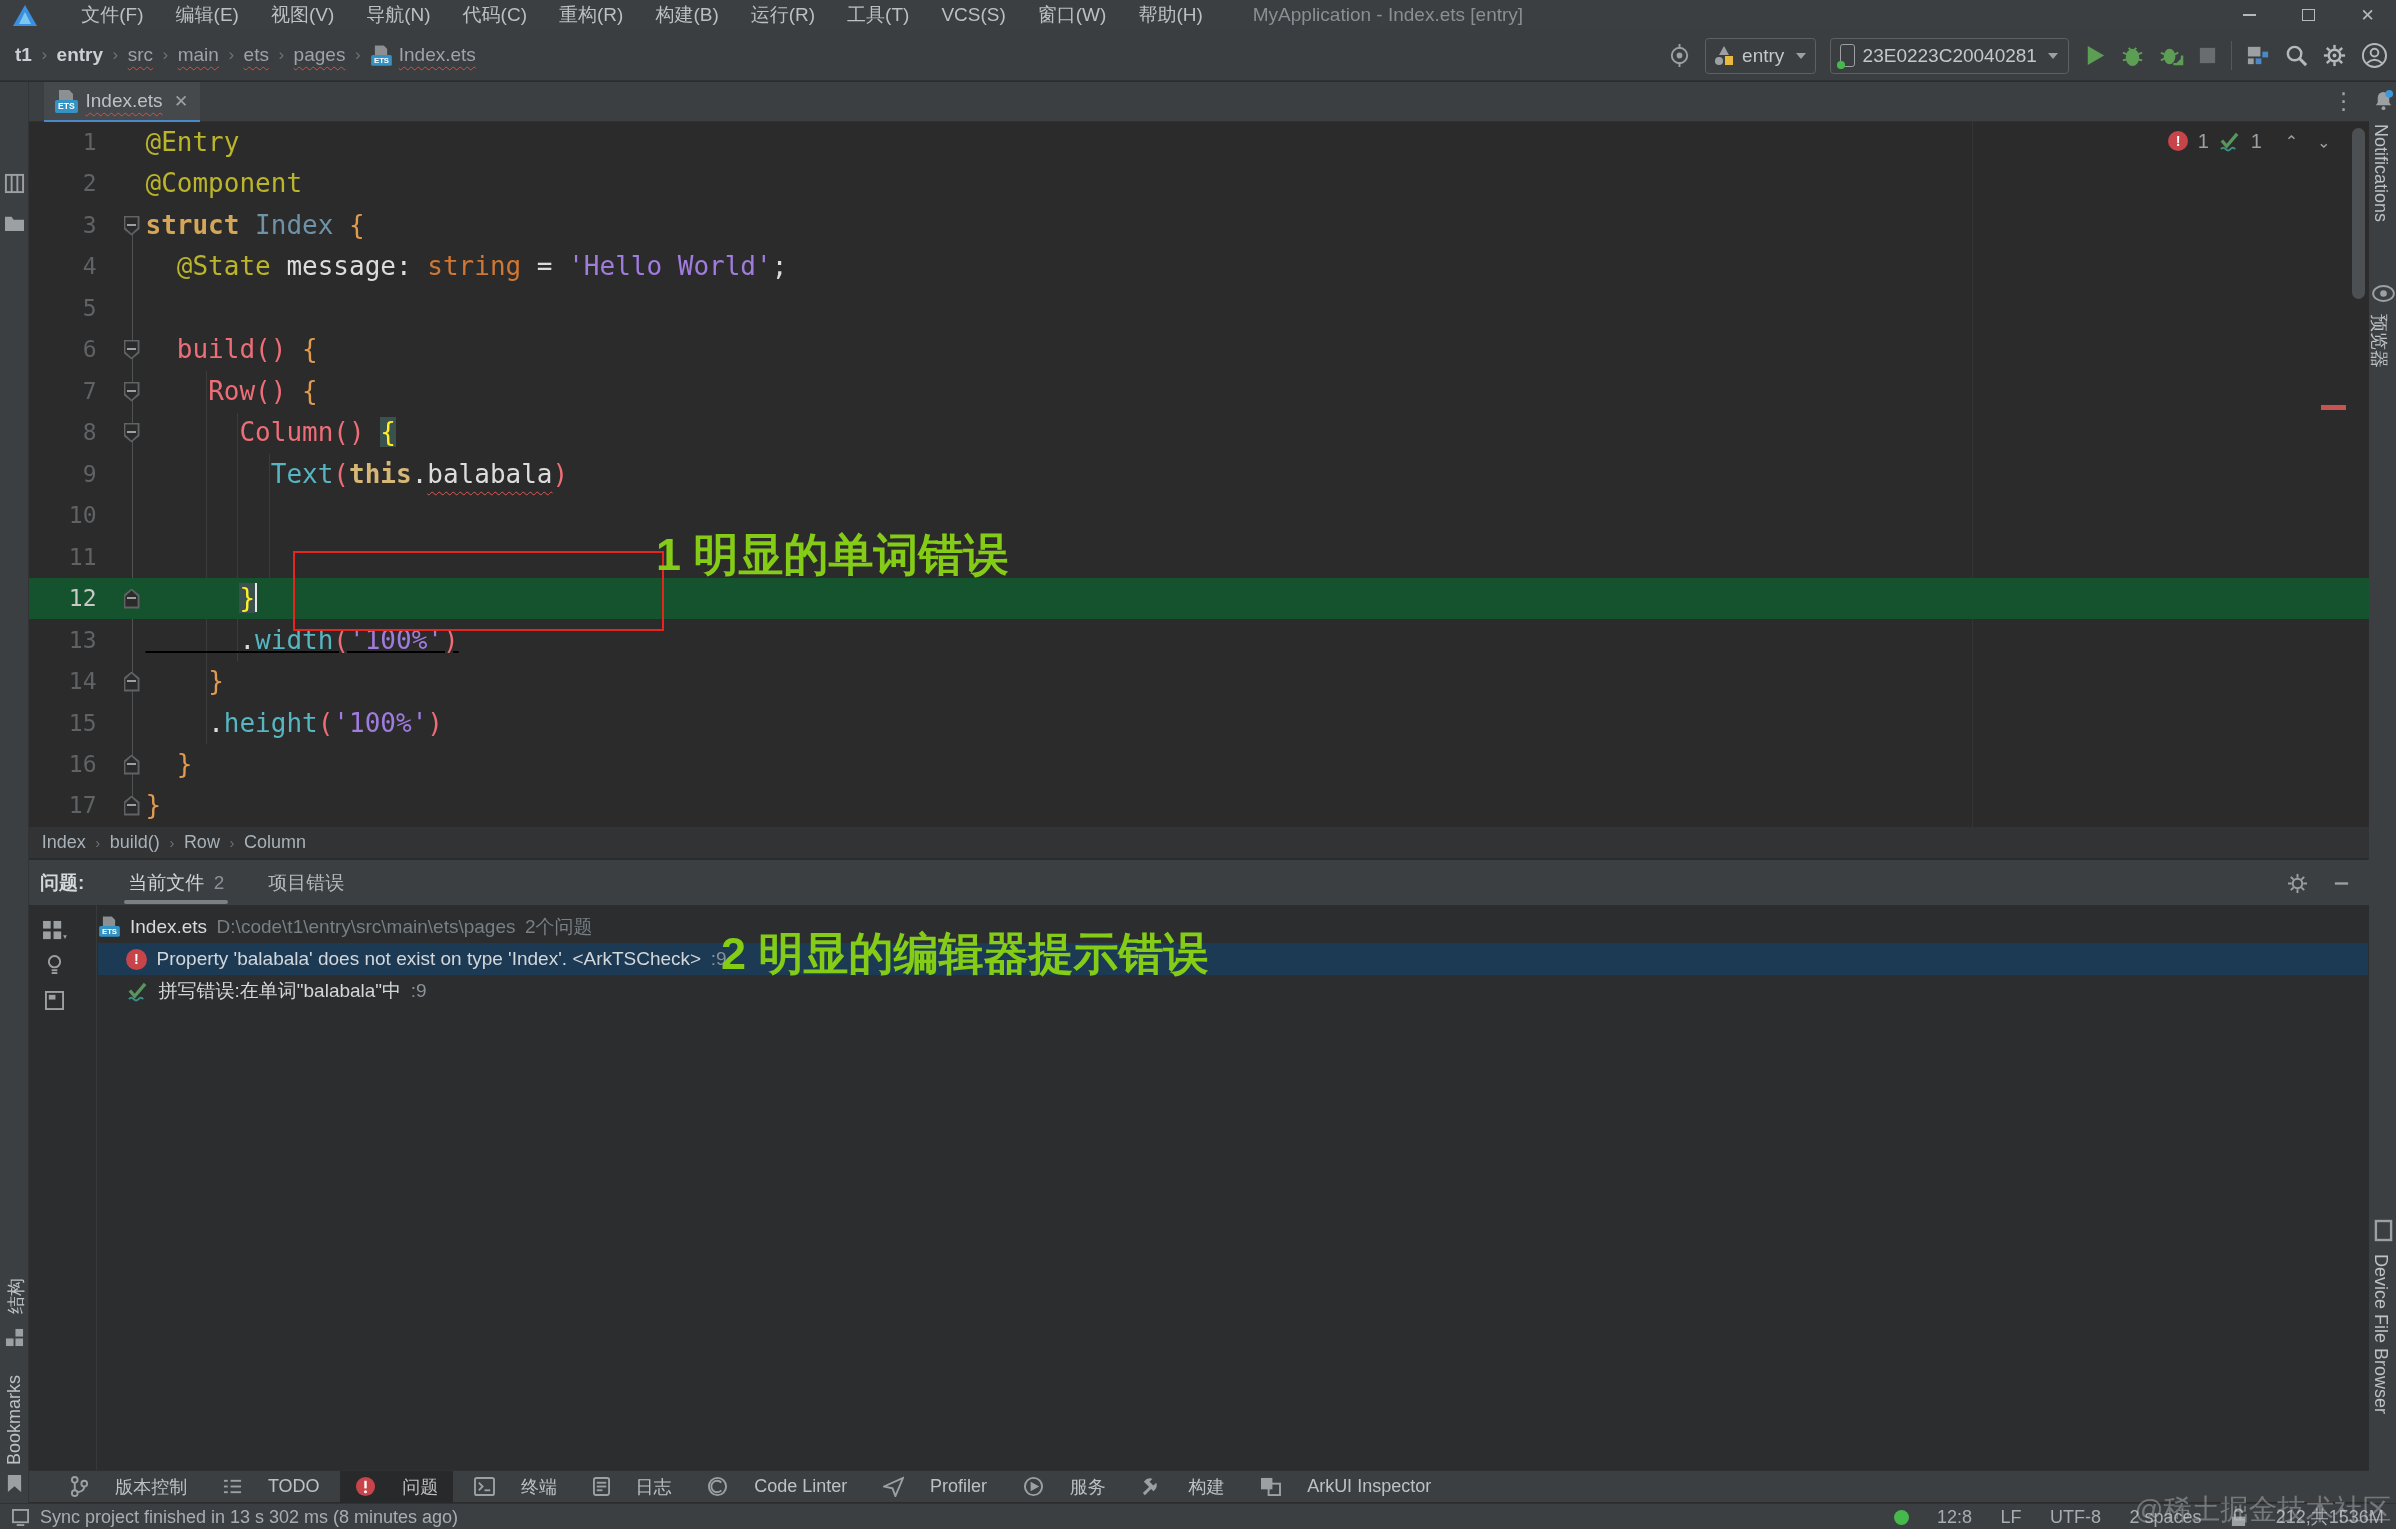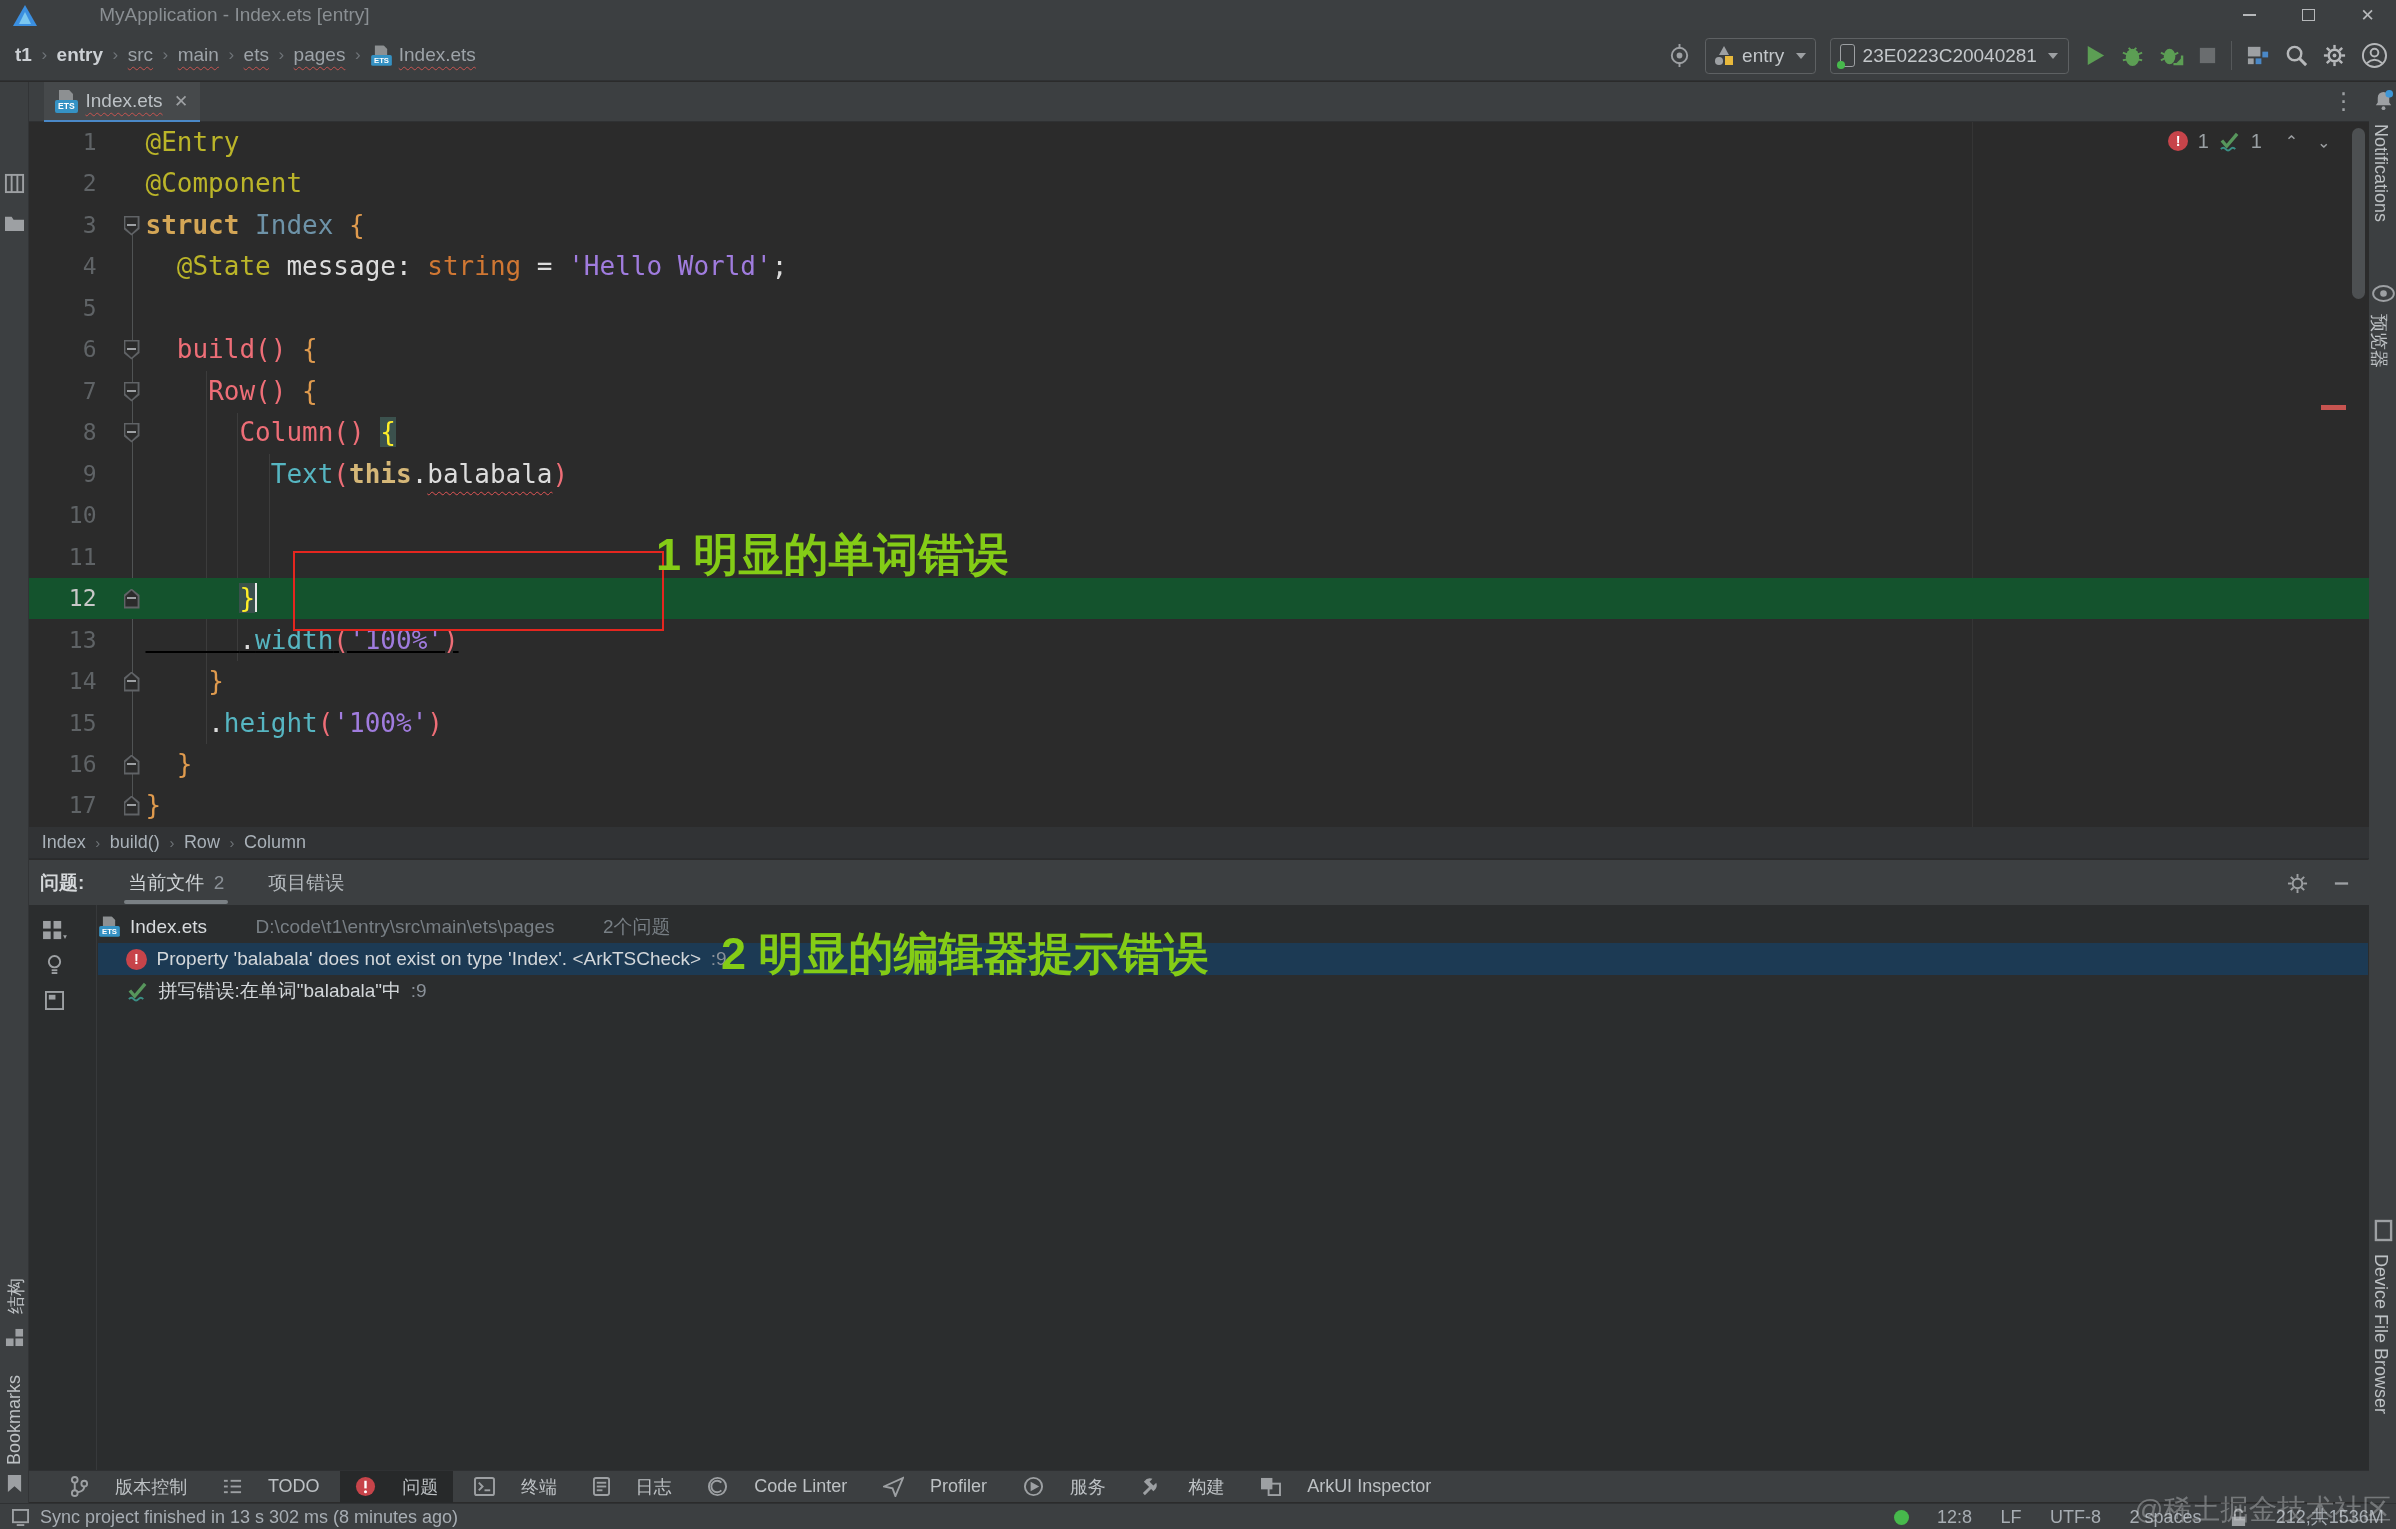--- a/index.html
+++ b/index.html
@@ -92,21 +92,21 @@
   #phead .plabel { color:#d6d9db; font-size:19px; font-weight:bold; margin-left:11.4px; }
   .ptab { color:#d0d4d7; font-size:19px; margin-left:44px; position:relative; height:46px; display:flex; align-items:center; gap:9.5px; }
   .ptab .cnt { color:#8b9197; }
   .ptab.sel::after { content:""; position:absolute; left:-3.8px; right:-3.8px; bottom:1.9px; height:3.8px; background:#7a8084; border-radius:1.9px; }
   .ptab.dim { color:#b3b8bc; }
   #phead-icons { position:absolute; right:19px; display:flex; gap:25px; align-items:center; }
   #pbody { left:28.5px; top:905px; width:2340px; height:565px; background:#2b2d2e; }
   #pstrip { position:absolute; left:0; top:0; width:68px; height:565px; border-right:1px solid #37393b; }
   .prow { position:absolute; left:69px; width:2270px; height:32px; display:flex; align-items:center; gap:9.5px; font-size:19px; }
   .prow .file { color:#d8dbde; }
-  .prow .path { color:#787f85;margin-left:39px; }
+  .prow .path { color:#787f85; }
   .prow .loc { color:#8a9199; }
   .prow.sel { background:#1c3a54; }
   .prow .msg { color:#d3d7da; }
   .err-icon { width:21px; height:21px; border-radius:50%; background:#c7444a; color:#fff; font-weight:bold; font-size:14.3px; text-align:center; line-height:21px; flex:0 0 auto; }
 
   
   #btoolbar { left:28.5px; top:1470px; width:2340px; height:32px; background:#3c3f41; display:flex; align-items:center; gap:5.7px; border-top:1px solid #2f3133; }
   .tool-item { display:flex; align-items:center; gap:26px; color:#bdc1c4; font-size:18px; padding:0 15px; height:32px;justify-content:space-between; }
   .tool-item.active { background:#27292a; }
 
@@ -125,20 +125,34 @@
 </style>
 </head>
 <body>
 
 <div id="app">
 
   <div id="titlebar" class="abs">
     <div id="logo">
         <div class="tri"></div>
         <div class="tri2"></div>
+      </div>
+    <div id="menubar" style="display:flex;">
+        <div class="menu-item">文件(F)</div>
+        <div class="menu-item">编辑(E)</div>
+        <div class="menu-item">视图(V)</div>
+        <div class="menu-item">导航(N)</div>
+        <div class="menu-item">代码(C)</div>
+        <div class="menu-item">重构(R)</div>
+        <div class="menu-item">构建(B)</div>
+        <div class="menu-item">运行(R)</div>
+        <div class="menu-item">工具(T)</div>
+        <div class="menu-item">VCS(S)</div>
+        <div class="menu-item">窗口(W)</div>
+        <div class="menu-item">帮助(H)</div>
       </div>
     <div id="win-title">MyApplication - Index.ets [entry]</div>
     <div id="win-controls">
       <div class="wbtn">
           <div class="min"></div>
         </div>
       <div class="wbtn">
           <div class="max"></div>
         </div>
       <div class="wbtn">✕</div>

